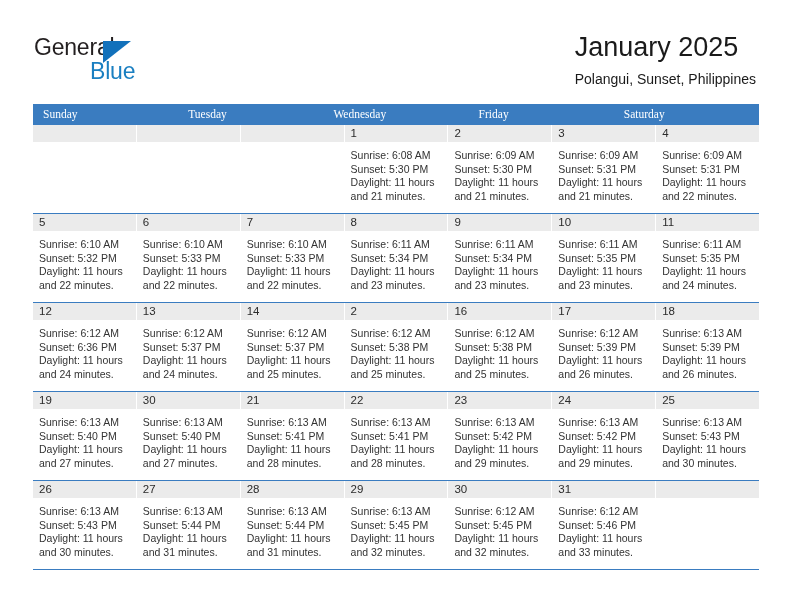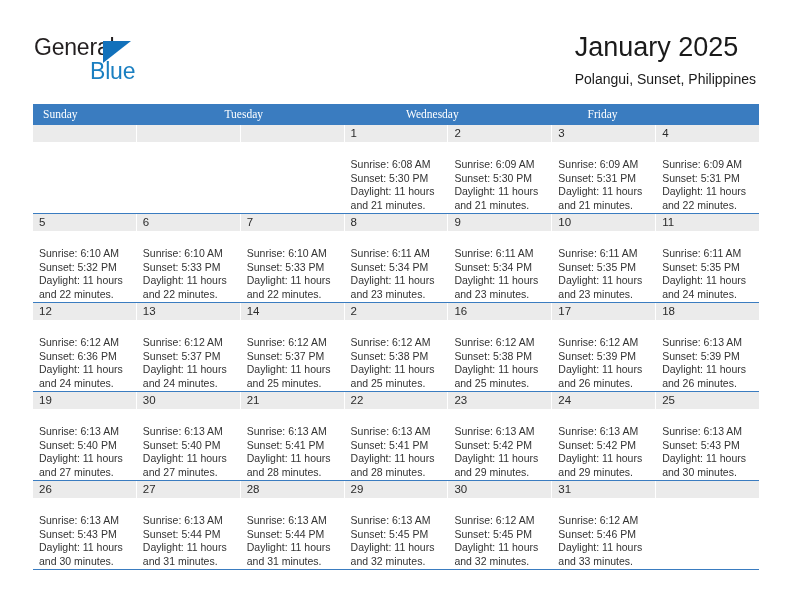--- a/index.html
+++ b/index.html
@@ -132,21 +132,21 @@
     box-sizing: border-box;
   }
   .daynum {
     font-size: 11.5px;
     color: #2b2b2b;
     line-height: 17px;
     padding-left: 6px;
     display: block;
   }
   .day-info {
-    padding: 16px 6px 0 6px;
+    padding: 7px 6px 0 6px;
     font-size: 10.5px;
     line-height: 13.6px;
     color: #333333;
   }
   .day-info div {
     white-space: nowrap;
   }
   .day-cell.empty .daynum-bar {
     background: #ebebeb;
   }
@@ -168,20 +168,21 @@
       <div class="cal-subtitle">Polangui, Sunset, Philippines</div>
     </div>
   </div>
 
   <div class="calendar">
     <div class="weekday-row">
       <div class="weekday">Sunday</div>
       <div class="weekday">Tuesday</div>
       <div class="weekday">Wednesday</div>
       <div class="weekday">Friday</div>
+      <div class="weekday">Saturday</div>
     </div>
 
     <div id="weeks-container">
         <div class="week-row">
           <div class="day-cell empty">
             <div class="daynum-bar">
               <span class="daynum"></span>
             </div>
             <div class="day-info">
               <div></div>

